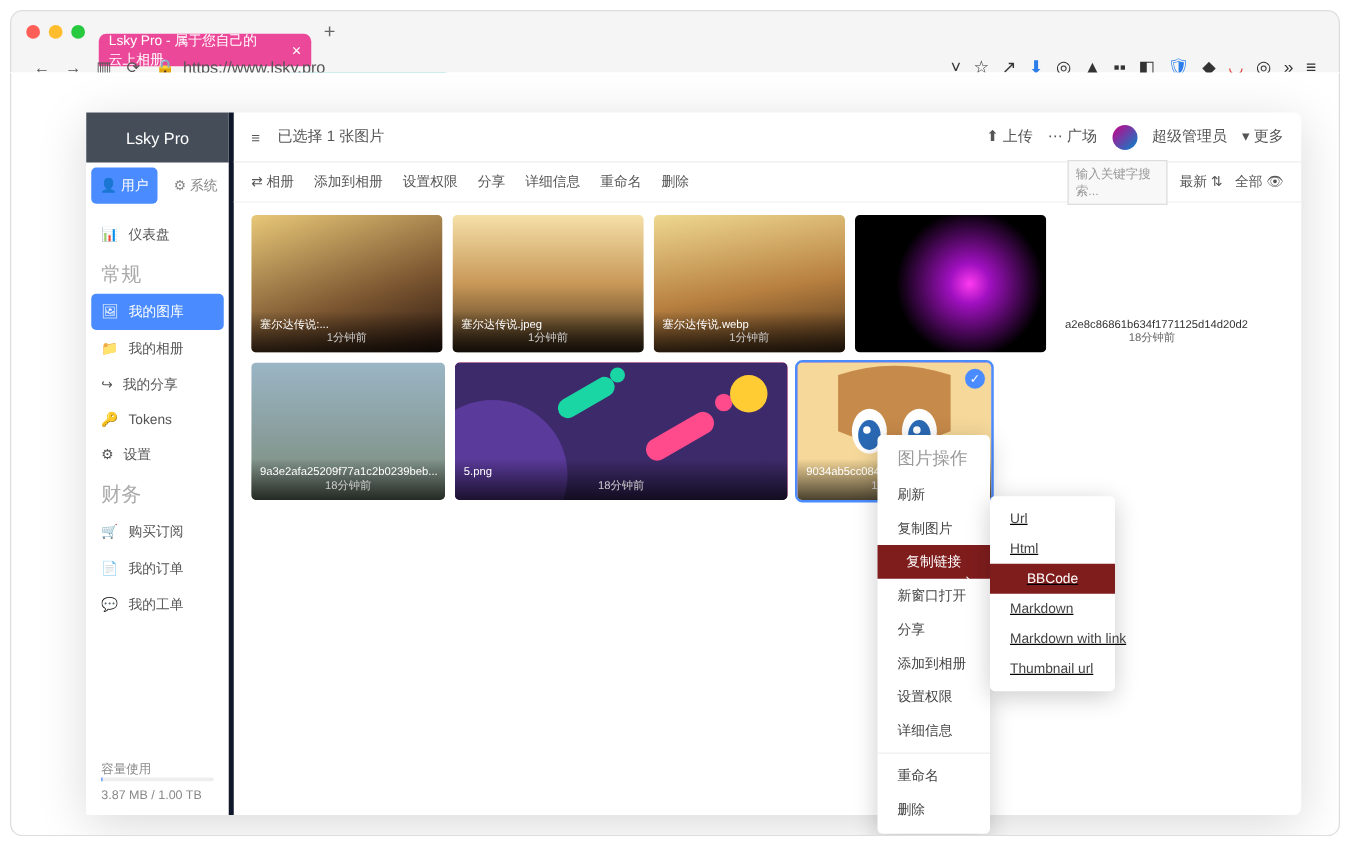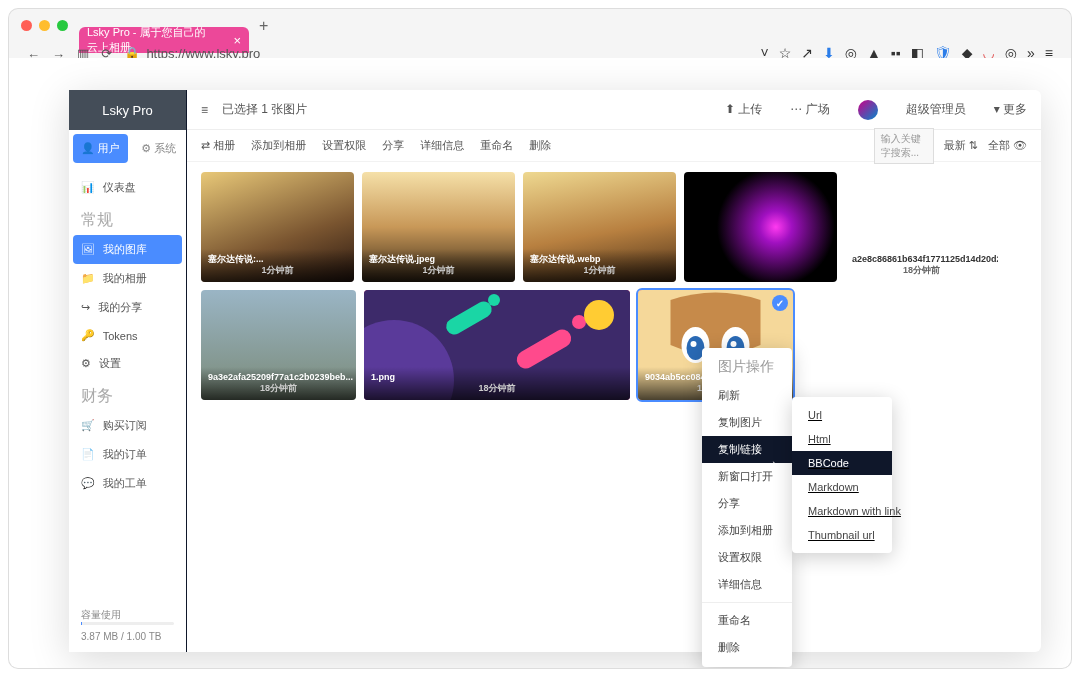--- a/index.html
+++ b/index.html
@@ -23,46 +23,46 @@
 .addrbar { position: absolute; top: 30px; left: 8px; right: 8px; height: 28px; display: flex; align-items: center; gap: 12px; padding: 0 10px; font-size: 13px; color: #555; }
 .addr-icons-right { margin-left: auto; display: flex; gap: 10px; align-items: center; }
 .addr-icons-right span { font-size: 14px; color: #333; }
 .url { display: flex; align-items: center; gap: 6px; flex: 0 0 auto; }
 
 
 .window { position: absolute; top: 58px; left: 8px; right: 8px; bottom: 8px; background: #fff; border: 1px solid #ddd; border-top: none; border-radius: 0 0 10px 10px; overflow: hidden; z-index: 5; }
 .app { position: absolute; top: 32px; left: 60px; right: 30px; bottom: 16px; background: #fff; box-shadow: 0 8px 40px rgba(0,0,0,0.15); border-radius: 6px; display: flex; z-index: 10; }
 
 
-.sidebar { width: 118px; background: #fff; border-right: 1px solid #0f172a; display: flex; flex-direction: column; }
+.sidebar { width: 118px; background: #fff; border-right: 4px solid #0f172a; display: flex; flex-direction: column; }
 .logo { height: 40px; background: #444d58; color: #fff; font-size: 13px; display: flex; align-items: center; justify-content: center; }
 .tabs-usr { display: flex; font-size: 11px; }
 .tabs-usr div { flex: 1; text-align: center; padding: 7px 0; display: flex; align-items: center; justify-content: center; gap: 3px; }
 .tabs-usr .active { background: #4a8cff; color: #fff; border-radius: 4px; margin: 4px; }
 .tabs-usr .inactive { color: #888; }
 .navlist { padding: 6px 0; font-size: 11px; color: #555; }
 .navitem { padding: 7px 12px; display: flex; align-items: center; gap: 8px; cursor: pointer; }
 .navitem.active { background: #4a8cff; color: #fff; border-radius: 4px; margin: 0 4px; padding: 7px 8px; }
 .navhead { padding: 8px 12px 4px; font-size: 16px; color: #aaa; }
 .sidebar-footer { margin-top: auto; padding: 10px 12px; font-size: 10px; color: #888; }
 .progress-bar { height: 3px; background: #eee; border-radius: 2px; margin-bottom: 6px; }
 .progress-fill { height: 100%; width: 1%; background: #4a8cff; }
 
 
 .main { flex: 1; display: flex; flex-direction: column; }
 .topbar { height: 40px; border-bottom: 1px solid #eee; display: flex; align-items: center; padding: 0 14px; font-size: 12px; color: #555; gap: 14px; }
-.topbar-right { margin-left: auto; display: flex; align-items: center; gap: 28px; }
+.topbar-right { margin-left: auto; display: flex; align-items: center; gap: 12px; }
 .avatar { width: 20px; height: 20px; border-radius: 50%; background: linear-gradient(135deg,#c08,#08c); }
 .toolbar { height: 32px; display: flex; align-items: center; padding: 0 14px; font-size: 11px; color: #555; gap: 16px; border-bottom: 1px solid #f2f2f2; }
 .toolbar-right { margin-left: auto; display: flex; align-items: center; gap: 10px; }
-.search { width: 60px; font-size: 10px; padding: 3px 6px; border: 1px solid #ddd; background: #f8f8f8; color: #999; }
+.search { width: 80px; font-size: 10px; padding: 3px 6px; border: 1px solid #ddd; background: #f8f8f8; color: #999; }
 
 
 .gallery { padding: 10px 14px; display: flex; flex-wrap: wrap; gap: 8px; align-content: flex-start; }
-.card { position: relative; border-radius: 4px; overflow: hidden; background: #be185d; font-weight: bold; }
+.card { position: relative; border-radius: 4px; overflow: hidden; background: #be185d; }
 .card.r1 { width: 153px; height: 110px; }
 .card.r2 { width: 155px; height: 110px; }
 .card.wide { width: 266px; height: 110px; }
 .card .img { width: 100%; height: 100%; }
 .card .overlay { position: absolute; left: 0; right: 0; bottom: 0; padding: 5px 7px; background: linear-gradient(transparent, rgba(0,0,0,0.7)); color: #fff; font-size: 9px; line-height: 1.3; }
 .card .overlay .time { color: #ccc; text-align: center; }
 .card.selected { outline: 2px solid #4a8cff; }
 .check { position: absolute; top: 5px; right: 5px; width: 16px; height: 16px; background: #4a8cff; border-radius: 50%; color: #fff; font-size: 10px; display: flex; align-items: center; justify-content: center; }
 
 
@@ -71,21 +71,21 @@
 .zelda3 { background: linear-gradient(170deg,#eed890 0%,#b88040 55%,#4a3018 100%); }
 .nebula { background: radial-gradient(circle at 60% 50%, #ff3af0 0%, #a010c0 15%, #000 55%); }
 .team { background: #fff; }
 .town { background: linear-gradient(#9ab5c5,#7a8a78); }
 .space { background: #3d2a6a; position: relative; }
 .anime { background: #f5d89a; position: relative; }
 
 
 .ctxmenu { position: absolute; background: #fff; box-shadow: 0 4px 20px rgba(0,0,0,0.2); border-radius: 4px; font-size: 11px; padding: 6px 0; z-index: 100; }
 .ctxmenu .item { padding: 6px 16px; color: #444; white-space: nowrap; cursor: pointer; }
-.ctxmenu .item:hover, .ctxmenu .item.hover { background: #0f172a; color: #fff; }
+.ctxmenu .item:hover, .ctxmenu .item.hover { background: #7f1d1d; color: #fff; text-align: center; }
 .ctxmenu .head { padding: 4px 16px 6px; color: #999; font-size: 14px; }
 .ctxmenu .sep { height: 1px; background: #eee; margin: 4px 0; }
 .ctxmenu .arrow::after { content: "›"; float: right; margin-left: 20px; }
 
 .icon-sm { font-size: 11px; }
 </style>
 </head>
 <body>
 
 <div class="blob1"></div>
@@ -268,21 +268,21 @@
           <svg width="100%" height="100%" viewBox="0 0 266 110">
                 <circle cx="30" cy="90" r="60" fill="#5a3a9a"></circle>
                 <rect x="80" y="20" width="50" height="16" rx="8" fill="#1ad6a5" transform="rotate(-30 105 28)"></rect>
                 <circle cx="130" cy="10" r="6" fill="#1ad6a5"></circle>
                 <rect x="150" y="50" width="60" height="18" rx="9" fill="#ff4a8c" transform="rotate(-30 180 59)"></rect>
                 <circle cx="215" cy="32" r="7" fill="#ff4a8c"></circle>
                 <circle cx="235" cy="25" r="15" fill="#ffcc33"></circle>
               </svg>
         </div>
         <div class="overlay">
-              <div>1.png</div>
+              <div>5.png</div>
               <div class="time">18分钟前</div>
             </div>
       </div>
       <div class="card r2 selected">
         <div class="img anime">
           <svg width="100%" height="100%" viewBox="0 0 110 110">
                 <rect width="110" height="110" fill="#f5d89a"></rect>
                 <path d="M10 10 Q55 -5 100 10 L100 55 Q55 75 10 55 Z" fill="#c68a4a"></path>
                 <ellipse cx="35" cy="55" rx="14" ry="18" fill="#fff"></ellipse>
                 <ellipse cx="75" cy="55" rx="14" ry="18" fill="#fff"></ellipse>

